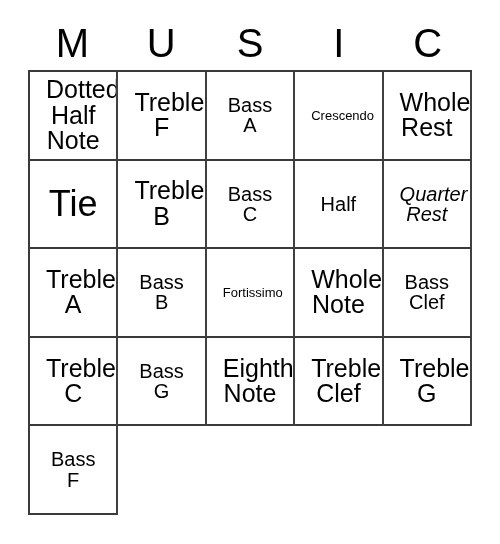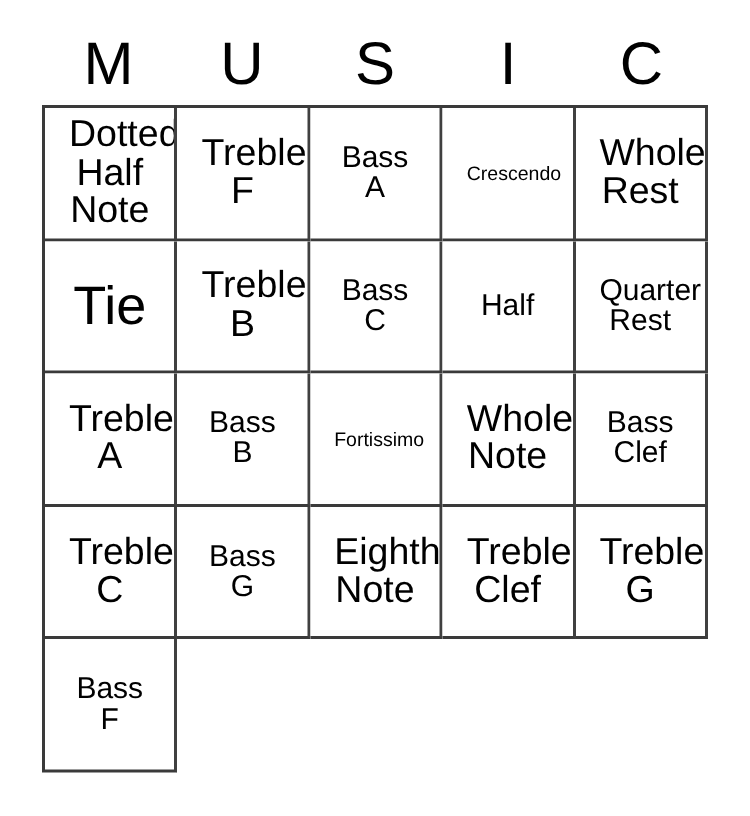--- a/index.html
+++ b/index.html
@@ -71,21 +71,21 @@
   .cell-text {
     display: block;
     width: 100%;
     line-height: 1.02;
     color: #000000;
     white-space: pre-line;
     word-break: normal;
   }
   
   .fs-xs  { font-size: 13px; }
-  .fs-sm  { font-size: 20px; }
+  .fs-sm  { font-size: 20px; font-style: italic; }
   .fs-md  { font-size: 25px; }
   .fs-lg  { font-size: 20px; }
   .fs-xl  { font-size: 36px; }
 </style>
 </head>
 <body>
 
 <div id="card">
 
   <div id="header-row">

